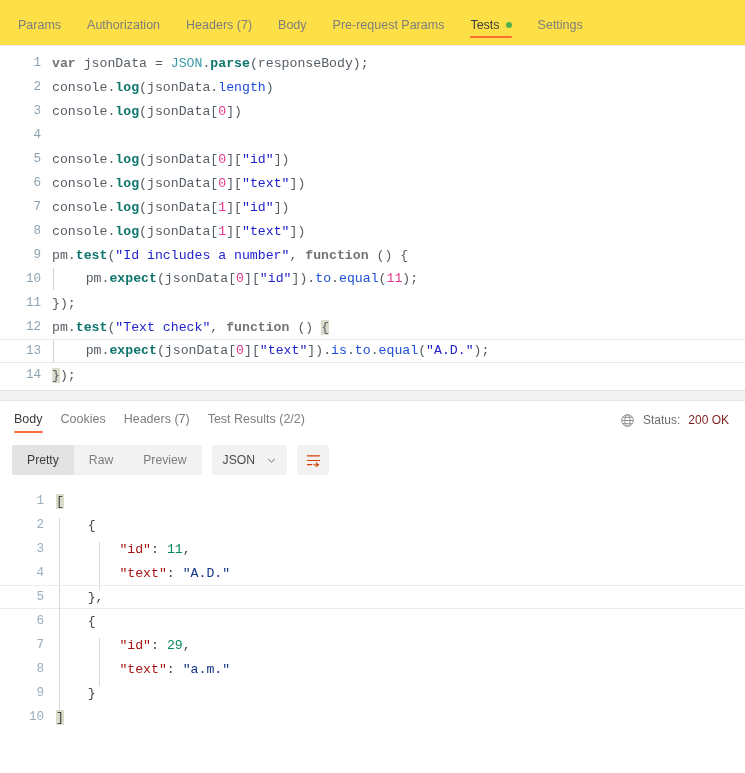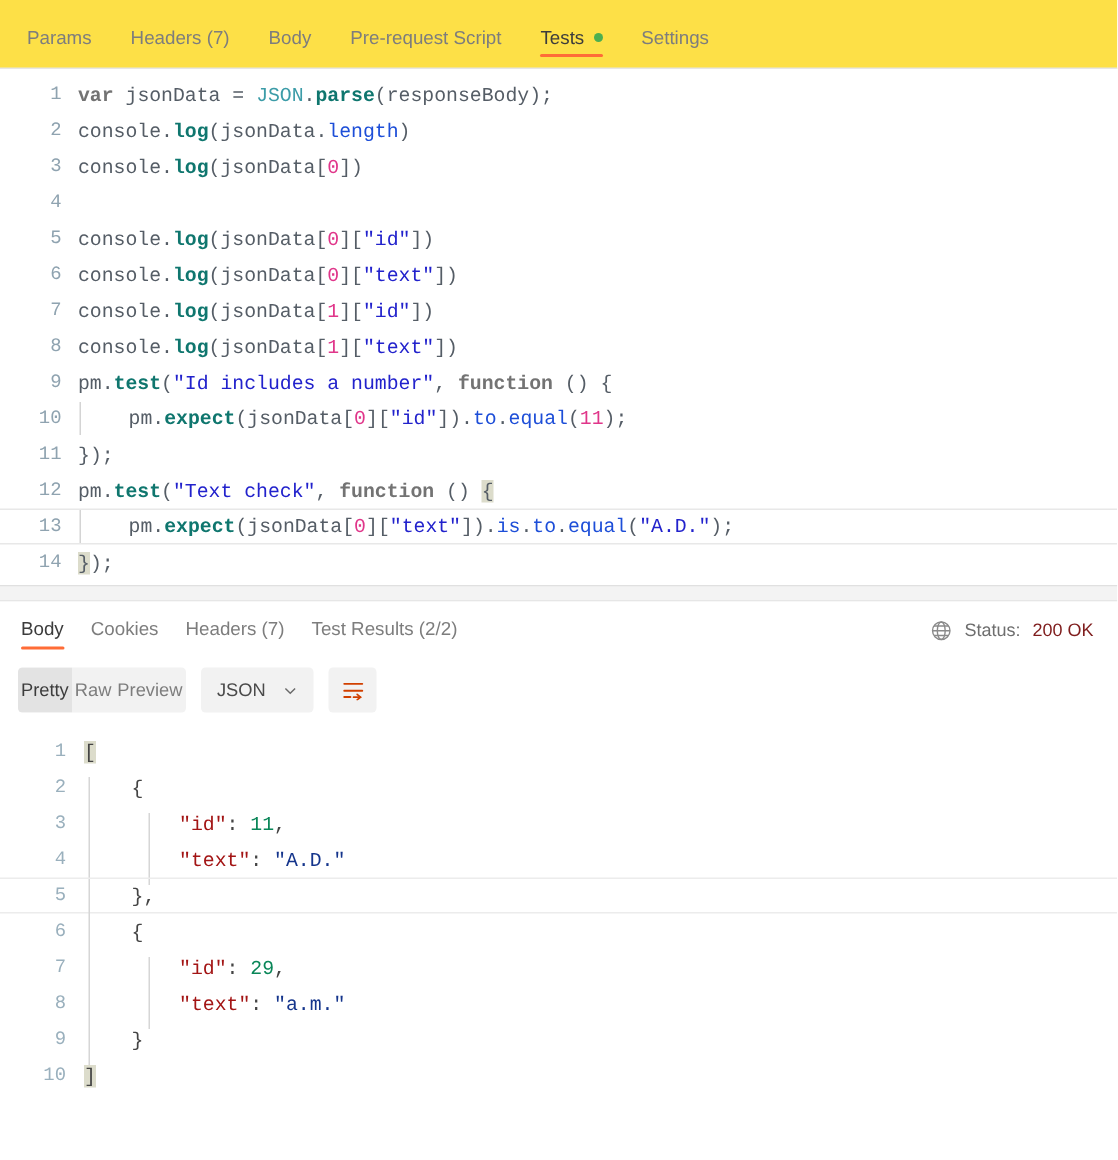--- a/index.html
+++ b/index.html
@@ -132,21 +132,21 @@
     padding: 6px 12px 10px 12px;
     background: #fff;
   }
   .seg {
     display: flex; align-items: center;
     background: #f2f2f2; border-radius: 3px; overflow: hidden;
     height: 30px;
   }
   .seg-btn {
     font-size: 12.2px; color: #7d7d7d;
-    padding: 0 2px; height: 30px;
+    padding: 0 15px; height: 30px;
     display: flex; align-items: center;
     cursor: pointer; white-space: nowrap;
   }
   .seg-btn.active { background: #e3e3e3; color: #3c3c3c; }
   .fmt-select {
     display: flex; align-items: center; gap: 12px;
     background: #f2f2f2; border-radius: 3px;
     height: 30px; padding: 0 11px;
     font-size: 12.2px; color: #4a4a4a; cursor: pointer;
   }
@@ -187,27 +187,30 @@
 </head>
 <body>
 
 <div id="app">
 
   <div class="req-tabbar">
     <div class="req-tab">
       <span>Params</span>
     </div>
     <div class="req-tab">
+      <span>Authorization</span>
+    </div>
+    <div class="req-tab">
       <span>Headers (7)</span>
     </div>
     <div class="req-tab">
       <span>Body</span>
     </div>
     <div class="req-tab">
-      <span>Pre-request Script</span>
+      <span>Pre-request Params</span>
     </div>
     <div class="req-tab active">
       <span>Tests</span>
       <span class="tab-dot"></span>
     </div>
     <div class="req-tab">
       <span>Settings</span>
     </div>
   </div>
 

